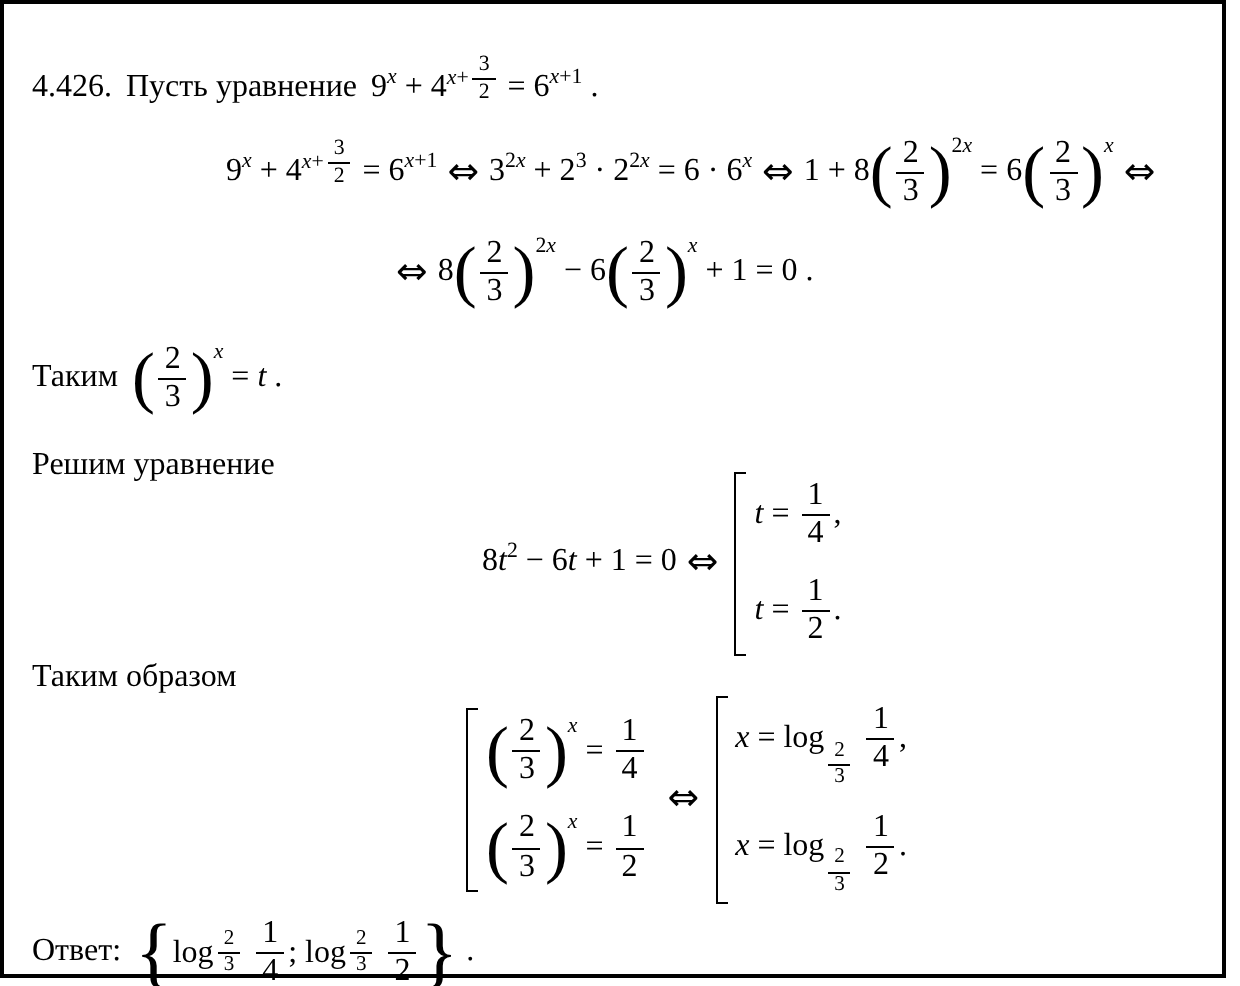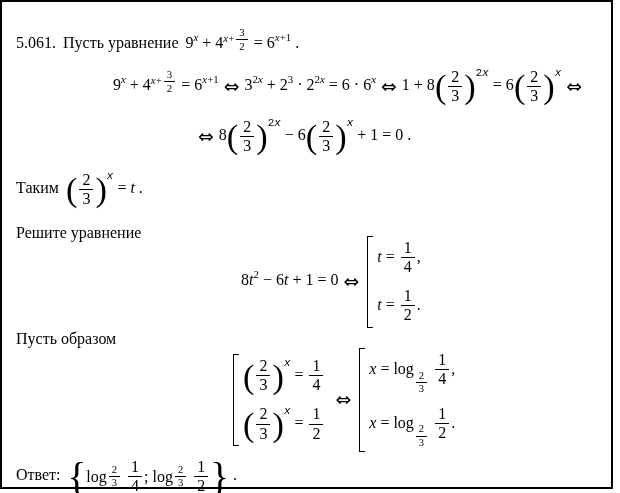--- a/index.html
+++ b/index.html
@@ -21,21 +21,21 @@
   }
   .row {
     position: absolute;
     white-space: pre;
   }
   .lbl { margin-right: 7px; }
   i { font-style: italic; }
 
   
   .sup  { font-size: 68%; vertical-align: 0.6em; }
-  .hsup { font-size: 68%; vertical-align: 1.3em; font-family: Liberation Mono, monospace; }
+  .hsup { font-size: 68%; vertical-align: 1.3em; }
   .sub  { font-size: 66%; vertical-align: -1.05em; }
 
   .frac {
     display: inline-flex; flex-direction: column; align-items: center;
     vertical-align: middle; margin: 0 2px; text-align: center;
   }
   .frac .num { display: block; padding: 0 3px; line-height: 1.15; }
   .frac .den { display: block; padding: 0 3px; line-height: 1.15; border-top: 1px solid #000; }
 
   .pwrap { display: inline-flex; align-items: center; vertical-align: middle; }
@@ -72,45 +72,45 @@
   #row-thus   { left: 8px;   top: 309px; }
   #row-system { left: 222px; top: 328px; }
   #row-answer { left: 8px;   top: 437px; }
 </style>
 </head>
 <body>
 
 <div class="sheet"></div>
 
 <div class="row" id="row-title">
-  <span class="lbl">5.061.</span><span class="lbl">Пусть уравнение</span><span class="math"><span>9</span><span class="sup"><i>x</i></span><span> + 4</span><span class="sup"><i>x</i><span>+</span><span class="frac"><span class="num"><span>3</span></span><span class="den"><span>2</span></span></span></span><span> = 6</span><span class="sup"><i>x</i><span>+1</span></span><span> .</span></span>
+  <span class="lbl">4.426.</span><span class="lbl">Пусть уравнение</span><span class="math"><span>9</span><span class="sup"><i>x</i></span><span> + 4</span><span class="sup"><i>x</i><span>+</span><span class="frac"><span class="num"><span>3</span></span><span class="den"><span>2</span></span></span></span><span> = 6</span><span class="sup"><i>x</i><span>+1</span></span><span> .</span></span>
 </div>
 
 <div class="row" id="row-eq1">
   <span class="math"><span>9</span><span class="sup"><i>x</i></span><span> + 4</span><span class="sup"><i>x</i><span>+</span><span class="frac"><span class="num"><span>3</span></span><span class="den"><span>2</span></span></span></span><span> = 6</span><span class="sup"><i>x</i><span>+1</span></span><span class="arrow-icon">⇔</span><span>3</span><span class="sup"><span>2</span><i>x</i></span><span> + 2</span><span class="sup"><span>3</span></span><span> · 2</span><span class="sup"><span>2</span><i>x</i></span><span> = 6 · 6</span><span class="sup"><i>x</i></span><span class="arrow-icon">⇔</span><span>1 + 8</span><span class="pwrap"><span class="paren">(</span><span class="frac"><span class="num"><span>2</span></span><span class="den"><span>3</span></span></span><span class="paren">)</span></span><span class="hsup"><span>2</span><i>x</i></span><span> = 6</span><span class="pwrap"><span class="paren">(</span><span class="frac"><span class="num"><span>2</span></span><span class="den"><span>3</span></span></span><span class="paren">)</span></span><span class="hsup"><i>x</i></span><span class="arrow-icon">⇔</span></span>
 </div>
 
 <div class="row" id="row-eq2">
   <span class="math"><span class="arrow-icon">⇔</span><span>8</span><span class="pwrap"><span class="paren">(</span><span class="frac"><span class="num"><span>2</span></span><span class="den"><span>3</span></span></span><span class="paren">)</span></span><span class="hsup"><span>2</span><i>x</i></span><span> − 6</span><span class="pwrap"><span class="paren">(</span><span class="frac"><span class="num"><span>2</span></span><span class="den"><span>3</span></span></span><span class="paren">)</span></span><span class="hsup"><i>x</i></span><span> + 1 = 0 .</span></span>
 </div>
 
 <div class="row" id="row-let">
   <span class="lbl">Таким</span><span class="math"><span class="pwrap"><span class="paren">(</span><span class="frac"><span class="num"><span>2</span></span><span class="den"><span>3</span></span></span><span class="paren">)</span></span><span class="hsup"><i>x</i></span><span> = </span><i>t</i><span> .</span></span>
 </div>
 
 <div class="row" id="row-solve">
-  <span>Решите уравнение</span>
+  <span>Решим уравнение</span>
 </div>
 
 <div class="row" id="row-quad">
   <span class="math"><span>8</span><i>t</i><span class="sup"><span>2</span></span><span> − 6</span><i>t</i><span> + 1 = 0</span><span class="arrow-icon">⇔</span><span class="cases"><span class="crow"><i>t</i><span> = </span><span class="frac"><span class="num"><span>1</span></span><span class="den"><span>4</span></span></span><span>,</span></span><span class="crow"><i>t</i><span> = </span><span class="frac"><span class="num"><span>1</span></span><span class="den"><span>2</span></span></span><span>.</span></span></span></span>
 </div>
 
 <div class="row" id="row-thus">
-  <span>Пусть образом</span>
+  <span>Таким образом</span>
 </div>
 
 <div class="row" id="row-system">
   <span class="math"><span class="cases"><span class="crow"><span class="pwrap"><span class="paren">(</span><span class="frac"><span class="num"><span>2</span></span><span class="den"><span>3</span></span></span><span class="paren">)</span></span><span class="hsup"><i>x</i></span><span> = </span><span class="frac"><span class="num"><span>1</span></span><span class="den"><span>4</span></span></span></span><span class="crow"><span class="pwrap"><span class="paren">(</span><span class="frac"><span class="num"><span>2</span></span><span class="den"><span>3</span></span></span><span class="paren">)</span></span><span class="hsup"><i>x</i></span><span> = </span><span class="frac"><span class="num"><span>1</span></span><span class="den"><span>2</span></span></span></span></span><span class="arrow-icon">⇔</span><span class="cases"><span class="crow"><i>x</i><span> = log</span><span class="sub"><span class="frac"><span class="num"><span>2</span></span><span class="den"><span>3</span></span></span></span><span> </span><span class="frac"><span class="num"><span>1</span></span><span class="den"><span>4</span></span></span><span>,</span></span><span class="crow"><i>x</i><span> = log</span><span class="sub"><span class="frac"><span class="num"><span>2</span></span><span class="den"><span>3</span></span></span></span><span> </span><span class="frac"><span class="num"><span>1</span></span><span class="den"><span>2</span></span></span><span>.</span></span></span></span>
 </div>
 
 <div class="row" id="row-answer">
   <span class="lbl">Ответ:</span><span class="math"><span class="bwrap"><span class="brace">{</span><span>log</span><span class="sub"><span class="frac"><span class="num"><span>2</span></span><span class="den"><span>3</span></span></span></span><span> </span><span class="frac"><span class="num"><span>1</span></span><span class="den"><span>4</span></span></span><span>; log</span><span class="sub"><span class="frac"><span class="num"><span>2</span></span><span class="den"><span>3</span></span></span></span><span> </span><span class="frac"><span class="num"><span>1</span></span><span class="den"><span>2</span></span></span><span class="brace">}</span></span><span> .</span></span>
 </div>
 

